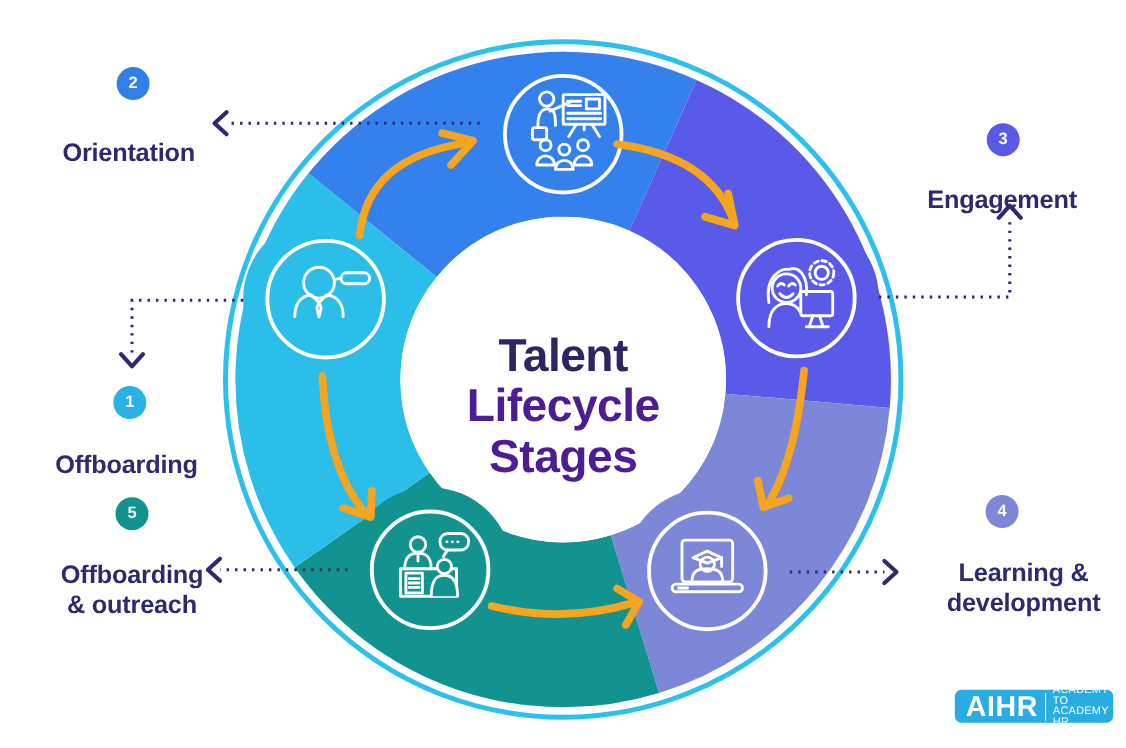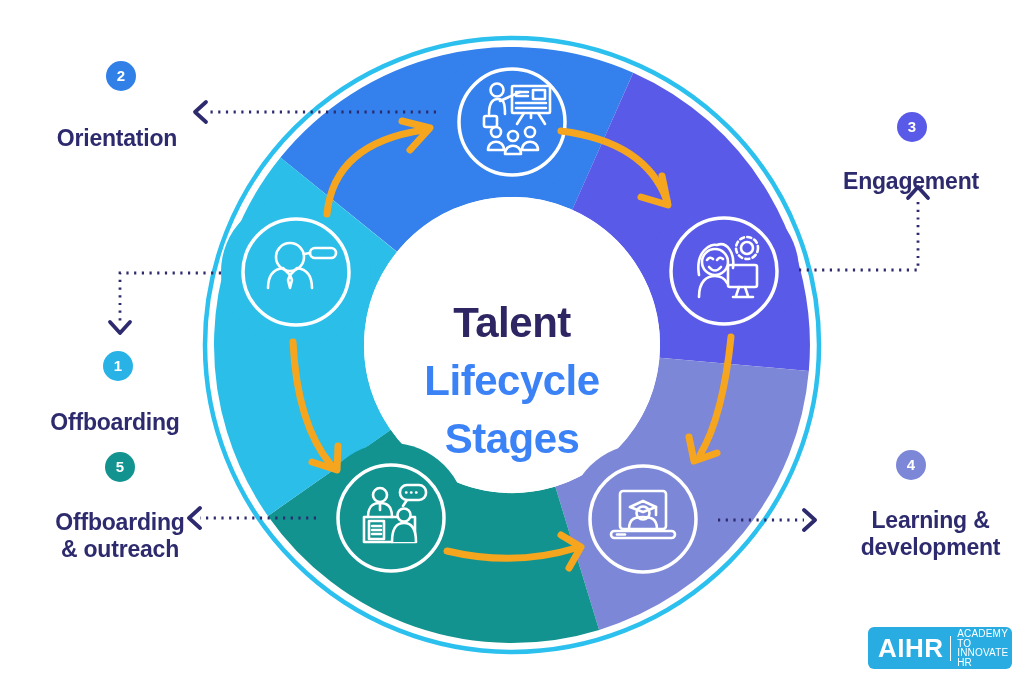--- a/index.html
+++ b/index.html
@@ -16,23 +16,23 @@
     position:absolute;color:#2d2a6e;font-size:23px;font-weight:bold;line-height:26.5px;
     letter-spacing:-0.2px;white-space:nowrap;margin-top:28px;
   }
   .stage-label.center{text-align:center;}
   .stage-label.left{text-align:center;}
   #center-title{
     position:absolute;left:352px;top:264px;width:320px;text-align:center;
     font-size:42px;font-weight:bold;line-height:46px;letter-spacing:-0.5px;
   }
   #center-title .t-dark{color:#2d2663;margin-top:36px;}
-  #center-title .t-purple{color:#3b82f6;margin-top:12px;}
+  #center-title .t-purple{color:#4c1d95;}
   #aihr-logo{
-    position:absolute;left:868px;top:627px;width:144px;height:42px;border-radius:6px;
+    position:absolute;left:868px;top:627px;width:144px;height:30px;border-radius:6px;
     display:flex;align-items:center;padding-left:10px;box-sizing:border-box;
   }
   #aihr-logo .logo-name{color:#fff;font-size:26px;font-weight:bold;letter-spacing:0.5px;line-height:1;}
   #aihr-logo .logo-divider{width:2px;height:25px;background:#ffffff;margin:0 6px 0 6px;}
   #aihr-logo .logo-tagline{color:#fff;font-size:10px;font-weight:normal;line-height:9.5px;letter-spacing:0.2px;}
 </style>
 </head>
 <body>
 
 <div id="stage">
@@ -184,17 +184,17 @@
   <div class="stage-label center" style="left:30px;top:481px;width:180px;">
     <div>Offboarding</div>
     <div>&amp; outreach</div>
   </div>
 
   <div id="aihr-logo" style="background-color: rgb(41, 172, 225);">
     <span class="logo-name">AIHR</span>
     <span class="logo-divider"></span>
     <span class="logo-tagline">
       <div>ACADEMY TO</div>
-      <div>INNOVATE HR</div>
+      <div>ACADEMY HR</div>
     </span>
   </div>
 
 </div>
 
 </body></html>

